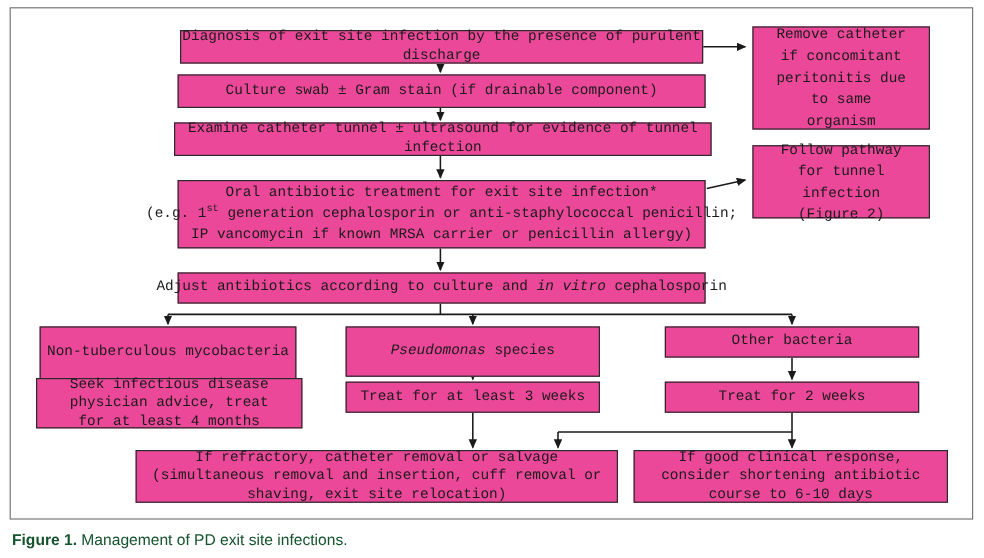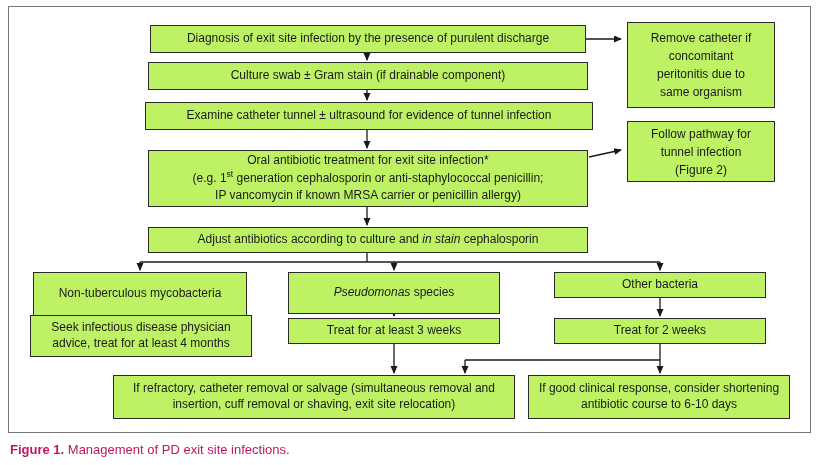--- a/index.html
+++ b/index.html
@@ -1,26 +1,26 @@
 <!DOCTYPE html>
 <html><head>
 <meta charset="utf-8">
 <style>
   * { box-sizing: border-box; margin: 0; padding: 0; }
   html, body { background: #ffffff; }
   body { font-family: "Liberation Sans", sans-serif; color: #1a1a1a; }
   .canvas { position: relative; width: 820px; height: 465px; background: #fff; overflow: hidden; }
   .frame { position: absolute; left: 8px; top: 6px; width: 803px; height: 427px; border: 1px solid #777; background: #fff; }
   .box {
-    position: absolute; border: 1.3px solid #2a2a2a; background: #bef264;
+    position: absolute; border: 1.3px solid #2a2a2a; background: #ec4899;
     display: flex; flex-direction: column; align-items: center; justify-content: center;
-    text-align: center; font-size: 12px; line-height: 1.3; z-index: 2;
+    text-align: center; font-size: 12px; line-height: 1.3; z-index: 2; font-family: Liberation Mono, monospace;
   }
   .arrows { position: absolute; left: 0; top: 0; width: 820px; height: 465px; pointer-events: none; z-index: 1; }
-  .caption { position: absolute; left: 10px; top: 442px; font-size: 13px; color: #be185d; }
+  .caption { position: absolute; left: 10px; top: 442px; font-size: 13px; color: #14532d; }
   sup { font-size: 8.5px; vertical-align: super; line-height: 0; }
   .line { white-space: nowrap; }
 
   .b-diagnosis  { left: 150px; top: 25px;  width: 436px; height: 28px; }
   .b-remove     { left: 627px; top: 22px;  width: 148px; height: 86px; padding: 0 16px; line-height: 1.5; }
   .b-culture    { left: 148px; top: 62px;  width: 440px; height: 28px; }
   .b-examine    { left: 145px; top: 102px; width: 448px; height: 28px; }
   .b-follow     { left: 627px; top: 121px; width: 148px; height: 61px; padding: 0 14px; line-height: 1.5; }
   .b-oral       { left: 148px; top: 150px; width: 440px; height: 57px; line-height: 1.45; }
   .b-adjust     { left: 148px; top: 227px; width: 440px; height: 26px; }
@@ -89,21 +89,21 @@
     <span>Follow pathway for tunnel infection (Figure 2)</span>
   </div>
 
   <div class="box b-oral">
     <div class="line">Oral antibiotic treatment for exit site infection*</div>
     <div class="line"><span>(e.g. 1</span><sup>st</sup><span> generation cephalosporin or anti-staphylococcal penicillin;</span></div>
     <div class="line">IP vancomycin if known MRSA carrier or penicillin allergy)</div>
   </div>
 
   <div class="box b-adjust">
-    <div class="line"><span>Adjust antibiotics according to culture and </span><i>in stain</i><span> cephalosporin</span></div>
+    <div class="line"><span>Adjust antibiotics according to culture and </span><i>in vitro</i><span> cephalosporin</span></div>
   </div>
 
   <div class="box b-ntm">
     <span>Non-tuberculous mycobacteria</span>
   </div>
 
   <div class="box b-pseudo">
     <div class="line"><i>Pseudomonas</i><span> species</span></div>
   </div>
 

